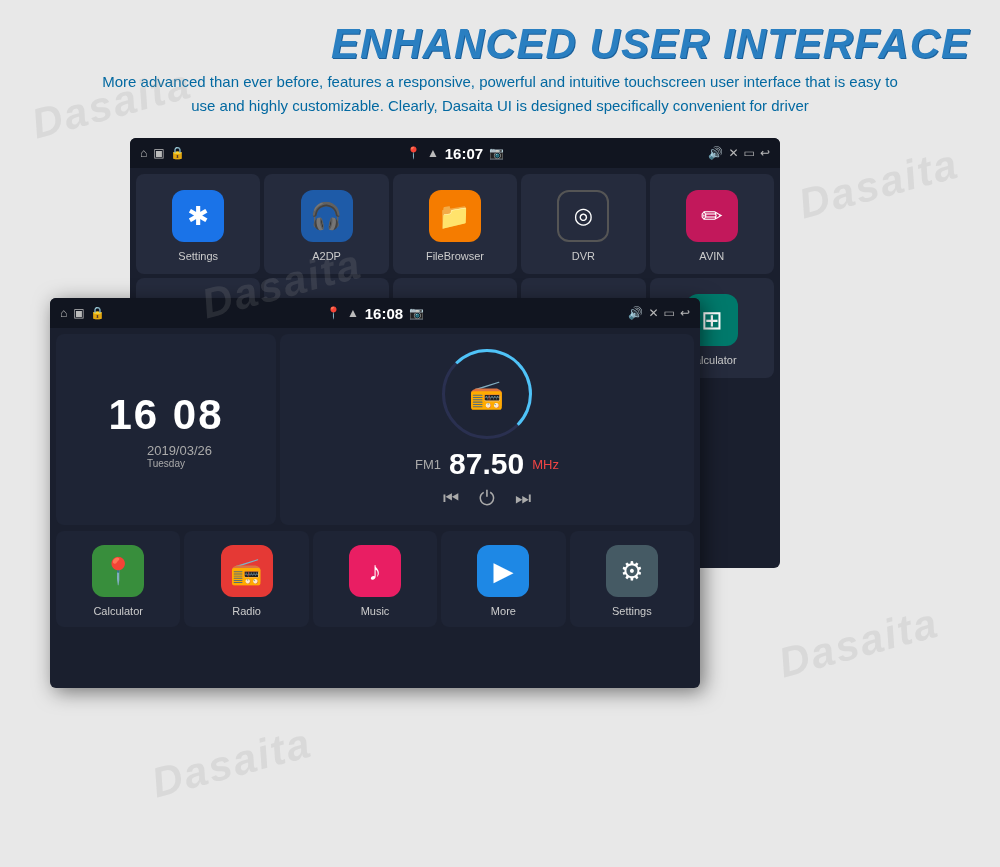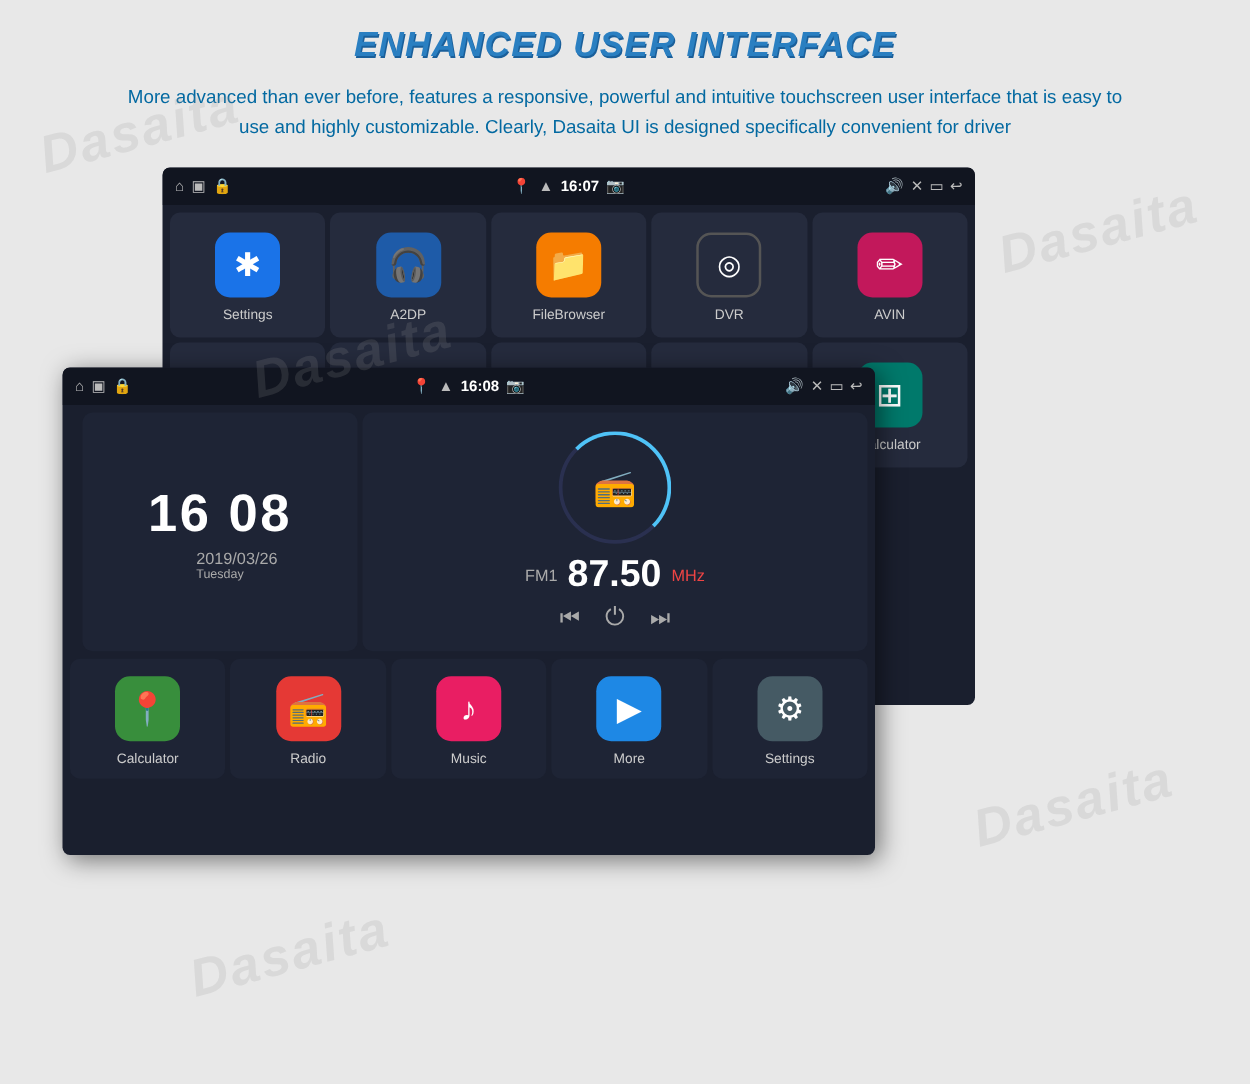--- a/index.html
+++ b/index.html
@@ -33,27 +33,27 @@
       z-index: 100;
     }
     .watermark-1 { top: 80px; left: 30px; }
     .watermark-2 { top: 260px; left: 200px; }
     .watermark-3 { top: 160px; right: 40px; }
     .watermark-4 { bottom: 200px; right: 60px; }
     .watermark-5 { bottom: 80px; left: 150px; }
 
     
     .main-title {
-      text-align: center;
-      font-size: 28px;
+      text-align: right;
+      font-size: 42px;
       font-weight: 900;
       color: #2a7fc1;
       text-transform: uppercase;
       letter-spacing: 1px;
-      margin-bottom: 14px;
+      margin-bottom: 2px;
       text-shadow: 1px 1px 0 #1a5f9a;
       font-style: italic;
     }
 
     
     .description {
       text-align: center;
       font-size: 15px;
       color: #0369a1;
       line-height: 1.6;
@@ -122,21 +122,21 @@
       align-items: center;
       gap: 5px;
       flex: 1;
       justify-content: flex-end;
     }
     .status-icon {
       font-size: 12px;
       color: #bbb;
     }
     .status-time {
-      font-size: 12px;
+      font-size: 15px;
       color: #fff;
       font-weight: bold;
     }
 
     
     .app-grid {
       display: grid;
       grid-template-columns: repeat(5, 1fr);
       gap: 4px;
       padding: 6px;
@@ -176,21 +176,21 @@
       font-size: 11px;
       color: #ccc;
       text-align: center;
     }
 
     
     .home-top {
       display: grid;
       grid-template-columns: 220px 1fr;
       gap: 4px;
-      padding: 6px 6px 3px 16px;
+      padding: 6px 6px 3px 6px;
       height: 200px;
     }
 
     .clock-widget {
       background: #1e2435;
       border-radius: 8px;
       display: flex;
       flex-direction: column;
       align-items: center;
       justify-content: center;

